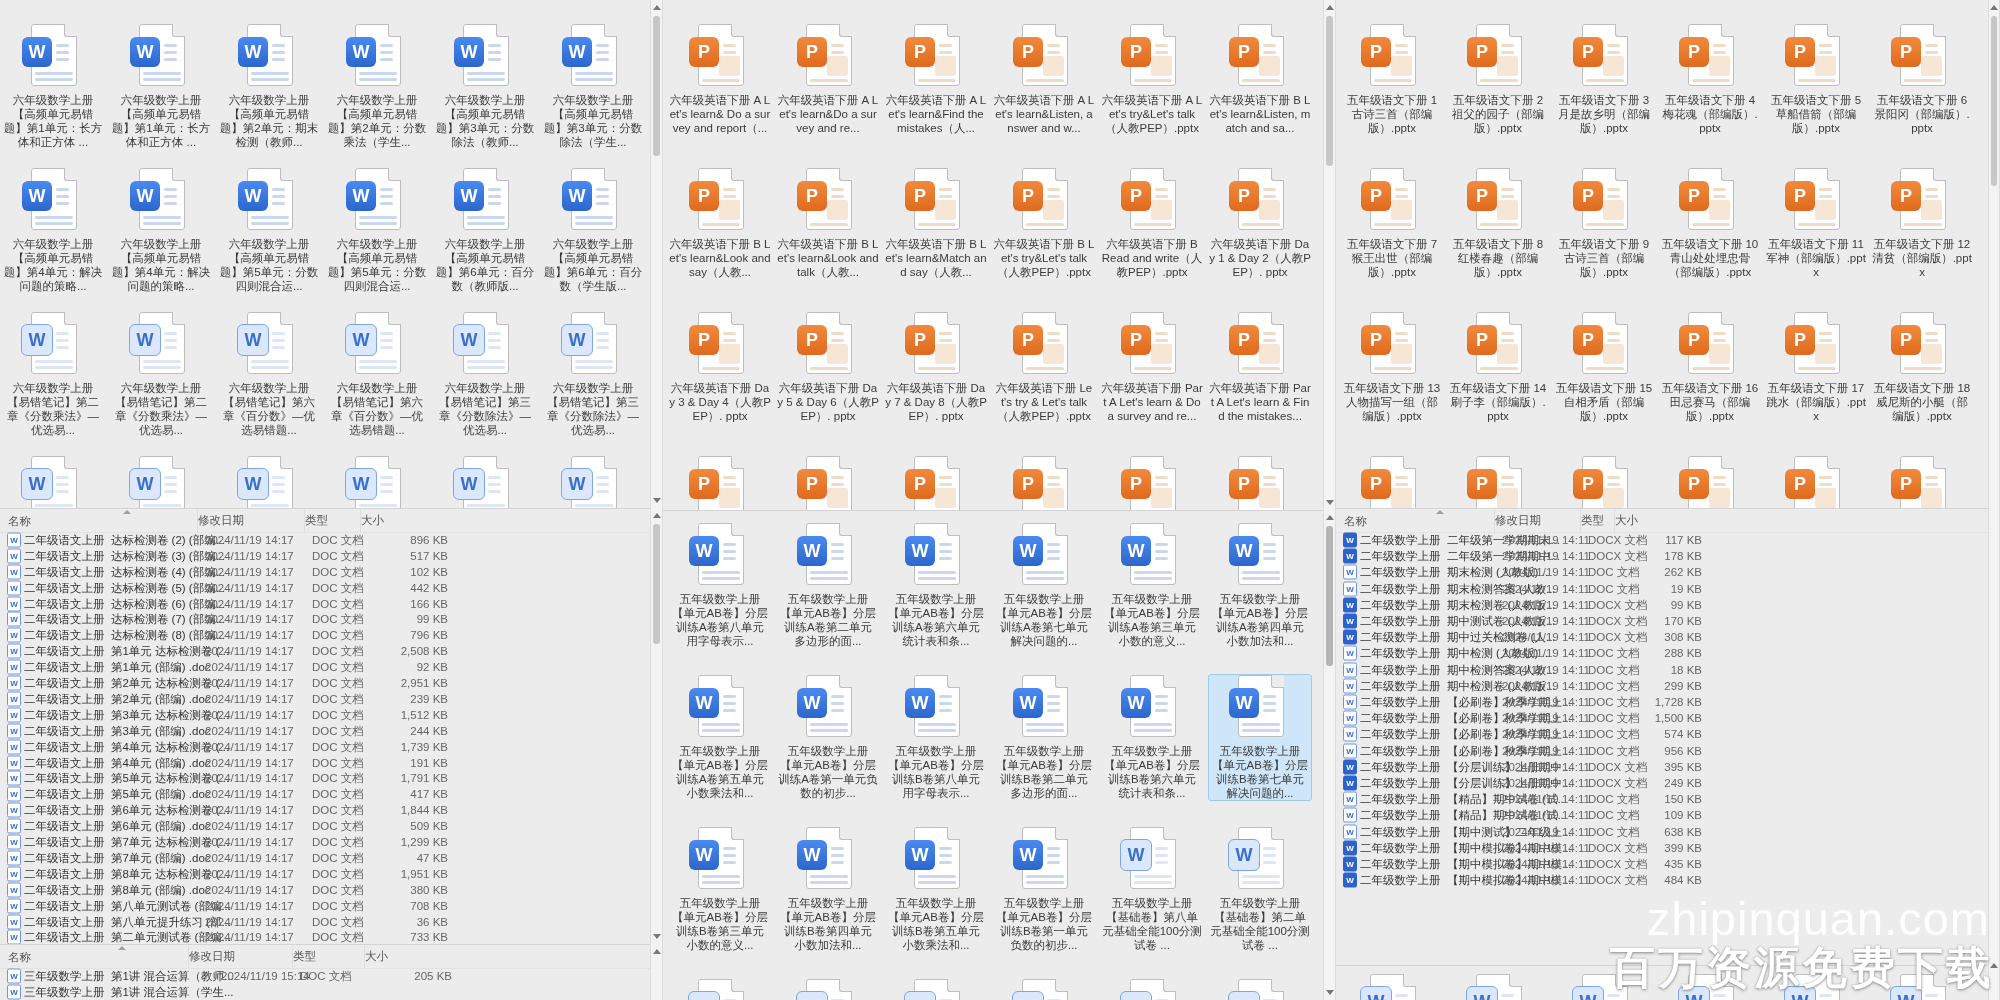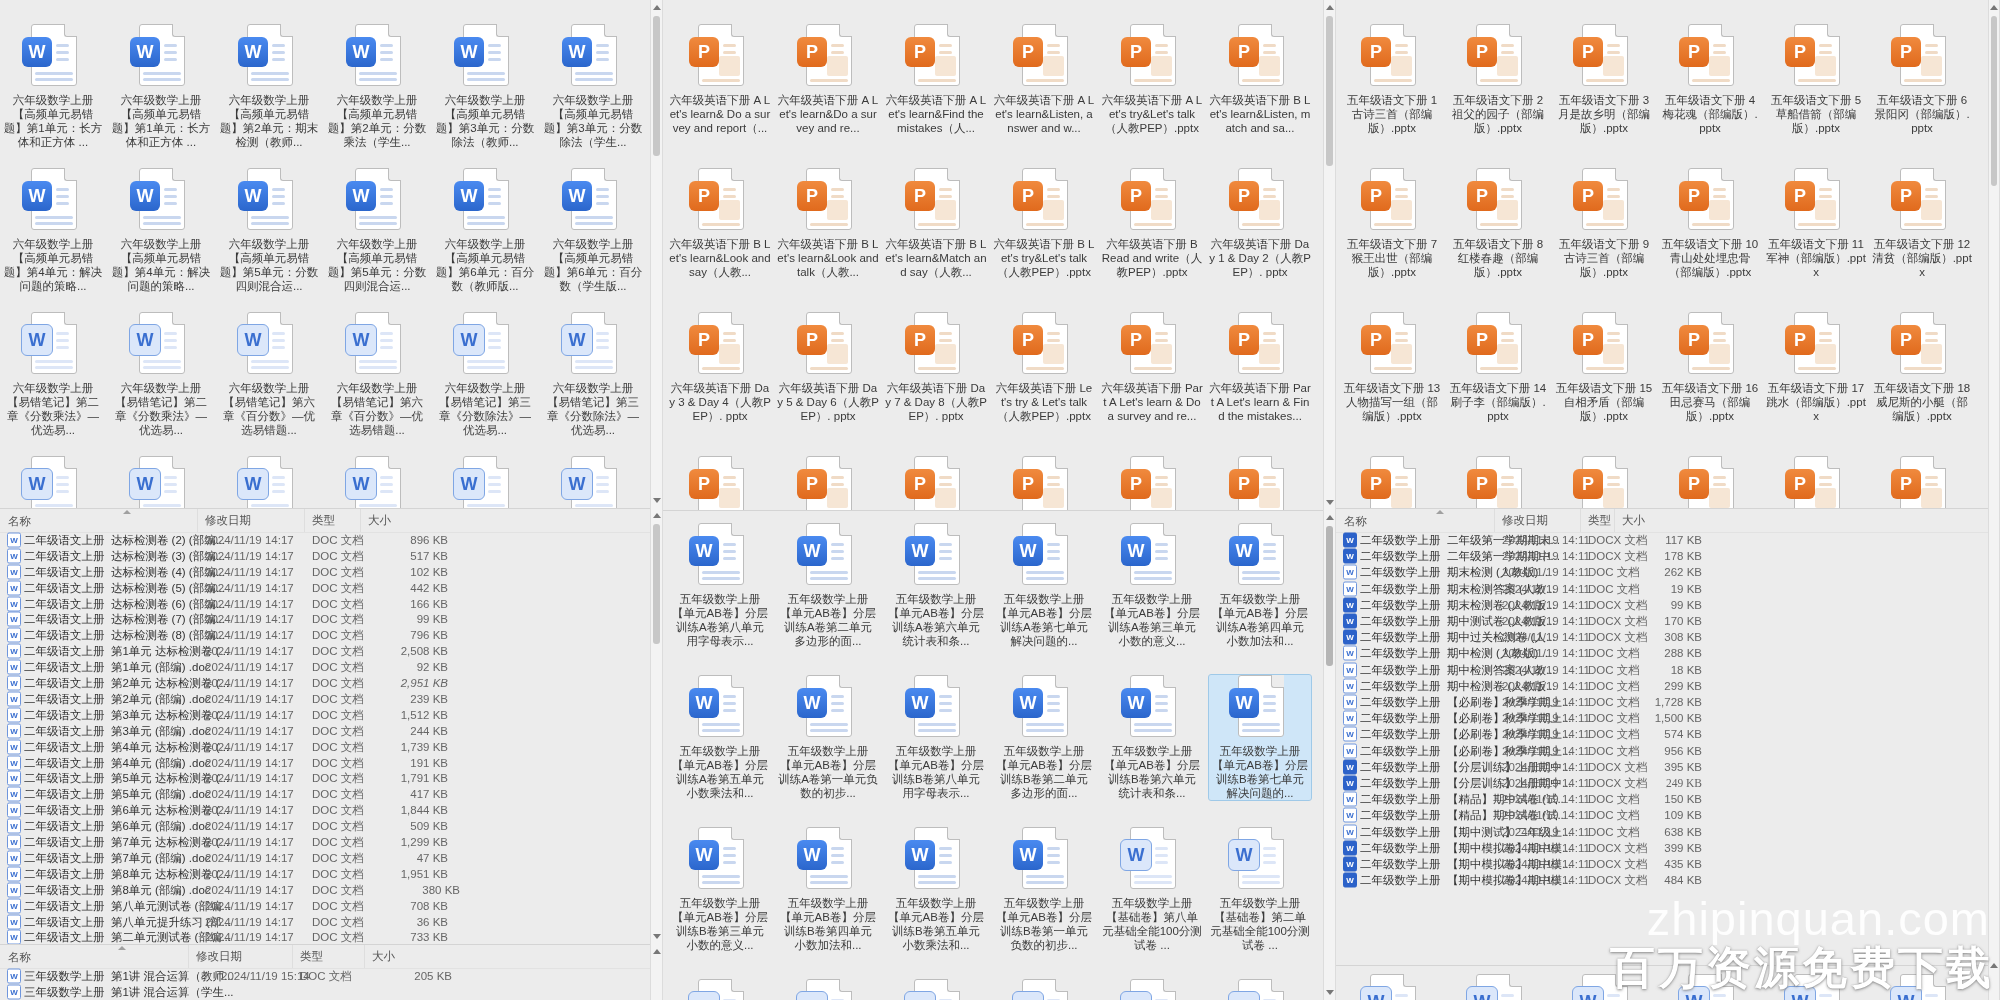--- a/index.html
+++ b/index.html
@@ -24,21 +24,21 @@
   .ln{position:absolute;height:3px;border-radius:2px;}
   .lnw{background:#c9d7ef;} .lnwl{background:#dde6f7;} .lnp{background:#f0dbc6;}
   .blk{position:absolute;left:30px;top:32px;width:21px;height:20px;background:#f6e6d5;border-radius:2px;}
   .flabel{margin:5px auto 0;font-size:11.5px;line-height:14px;color:#3a3a3a;
           display:-webkit-box;-webkit-line-clamp:5;-webkit-box-orient:vertical;overflow:hidden;
           word-break:break-all;}
   
   .lhead{position:absolute;left:0;right:0;top:0;height:23px;border-bottom:1px solid #e2e2e2;
          font-size:11.5px;color:#555;}
   .lhead span{position:absolute;top:50%;transform:translateY(-50%);white-space:pre;}
-  .hsep{border-left:1px solid #dedede;padding-left:7px;height:23px;line-height:23px;top:0!important;transform:none!important;}
+  .hsep{border-left:1px solid #dedede;height:23px;line-height:23px;top:0!important;transform:none!important;}
   .sort{position:absolute;top:1px;width:0;height:0;border-left:4px solid transparent;
         border-right:4px solid transparent;border-bottom:4px solid #a0a0a0;}
   .lrow{position:absolute;left:0;right:0;font-size:11.5px;color:#333;}
   .lrow span{position:absolute;top:50%;transform:translateY(-50%);white-space:pre;}
   .lname{left:24px;}
   .ldate,.ltype{color:#666;}
   .lsize{width:92px;text-align:right;color:#666;}
   .licon{position:absolute;left:7px;top:50%;transform:translateY(-50%);width:12px;height:13px;
          border-radius:2px;font-size:8px;font-weight:bold;display:flex;align-items:center;justify-content:center;}
   .licon.dx{background:#2c62c9;border:1px solid #2c62c9;color:#fff;}
@@ -431,21 +431,21 @@
         <span class="lname">二年级语文上册  第1单元 (部编) .doc</span>
         <span class="ldate" style="left: 205px;">2024/11/19 14:17</span>
         <span class="ltype" style="left: 312px;">DOC 文档</span>
         <span class="lsize" style="left: 356px;">92 KB</span>
       </div>
       <div class="lrow" style="top: 166.1px; height: 15.9px;">
         <div class="licon dc">W</div>
         <span class="lname">二年级语文上册  第2单元 达标检测卷 (...</span>
         <span class="ldate" style="left: 205px;">2024/11/19 14:17</span>
         <span class="ltype" style="left: 312px;">DOC 文档</span>
-        <span class="lsize" style="left: 356px; font-style: italic;">2,951 KB</span>
+        <span class="lsize" style="left: 356px;">2,951 KB</span>
       </div>
       <div class="lrow" style="top: 182px; height: 15.9px;">
         <div class="licon dc">W</div>
         <span class="lname">二年级语文上册  第2单元 (部编) .doc</span>
         <span class="ldate" style="left: 205px;">2024/11/19 14:17</span>
         <span class="ltype" style="left: 312px;">DOC 文档</span>
         <span class="lsize" style="left: 356px;">239 KB</span>
       </div>
       <div class="lrow" style="top: 197.9px; height: 15.9px;">
         <div class="licon dc">W</div>
@@ -522,21 +522,21 @@
         <span class="lname">二年级语文上册  第8单元 达标检测卷 (...</span>
         <span class="ldate" style="left: 205px;">2024/11/19 14:17</span>
         <span class="ltype" style="left: 312px;">DOC 文档</span>
         <span class="lsize" style="left: 356px;">1,951 KB</span>
       </div>
       <div class="lrow" style="top: 372.8px; height: 15.9px;">
         <div class="licon dc">W</div>
         <span class="lname">二年级语文上册  第8单元 (部编) .doc</span>
         <span class="ldate" style="left: 205px;">2024/11/19 14:17</span>
         <span class="ltype" style="left: 312px;">DOC 文档</span>
-        <span class="lsize" style="left: 368px;">380 KB</span>
+        <span class="lsize" style="left: 356px;">380 KB</span>
       </div>
       <div class="lrow" style="top: 388.7px; height: 15.9px;">
         <div class="licon dc">W</div>
         <span class="lname">二年级语文上册  第八单元测试卷 (部编...</span>
         <span class="ldate" style="left: 205px;">2024/11/19 14:17</span>
         <span class="ltype" style="left: 312px;">DOC 文档</span>
         <span class="lsize" style="left: 356px;">708 KB</span>
       </div>
       <div class="lrow" style="top: 404.6px; height: 15.9px;">
         <div class="licon dc">W</div>
@@ -1531,21 +1531,21 @@
         <span class="lname">二年级数学上册  【分层训练】上册期中...</span>
         <span class="ldate" style="left: 166px;">2024/11/19 14:11</span>
         <span class="ltype" style="left: 252px;">DOCX 文档</span>
         <span class="lsize" style="left: 274px;">395 KB</span>
       </div>
       <div class="lrow" style="top: 266px; height: 16.2px;">
         <div class="licon dx">W</div>
         <span class="lname">二年级数学上册  【分层训练】上册期中...</span>
         <span class="ldate" style="left: 166px;">2024/11/19 14:11</span>
         <span class="ltype" style="left: 252px;">DOCX 文档</span>
-        <span class="lsize" style="left: 274px; font-family: Liberation Serif, serif;">249 KB</span>
+        <span class="lsize" style="left: 274px;">249 KB</span>
       </div>
       <div class="lrow" style="top: 282.2px; height: 16.2px;">
         <div class="licon dc">W</div>
         <span class="lname">二年级数学上册  【精品】期中试卷 (试...</span>
         <span class="ldate" style="left: 166px;">2024/11/19 14:11</span>
         <span class="ltype" style="left: 252px;">DOC 文档</span>
         <span class="lsize" style="left: 274px;">150 KB</span>
       </div>
       <div class="lrow" style="top: 298.4px; height: 16.2px;">
         <div class="licon dc">W</div>

